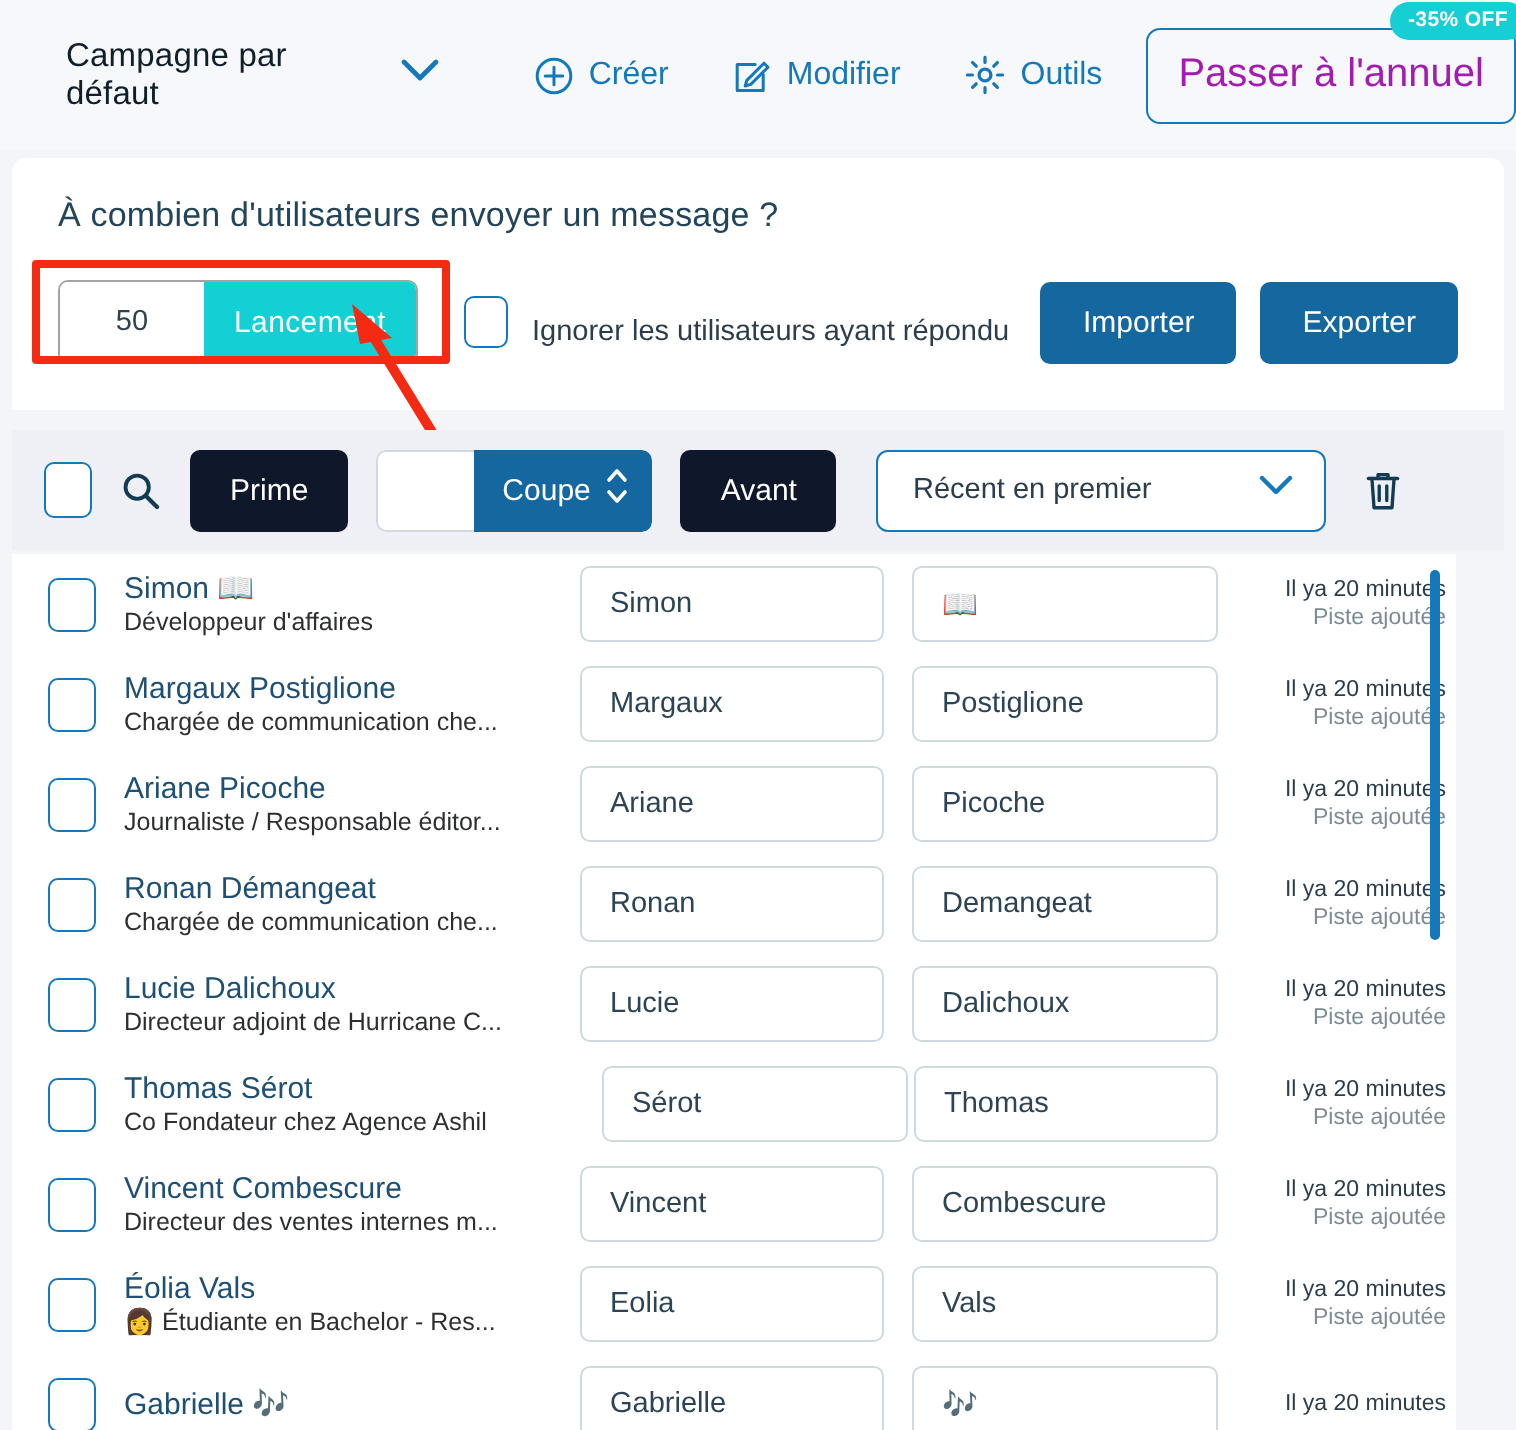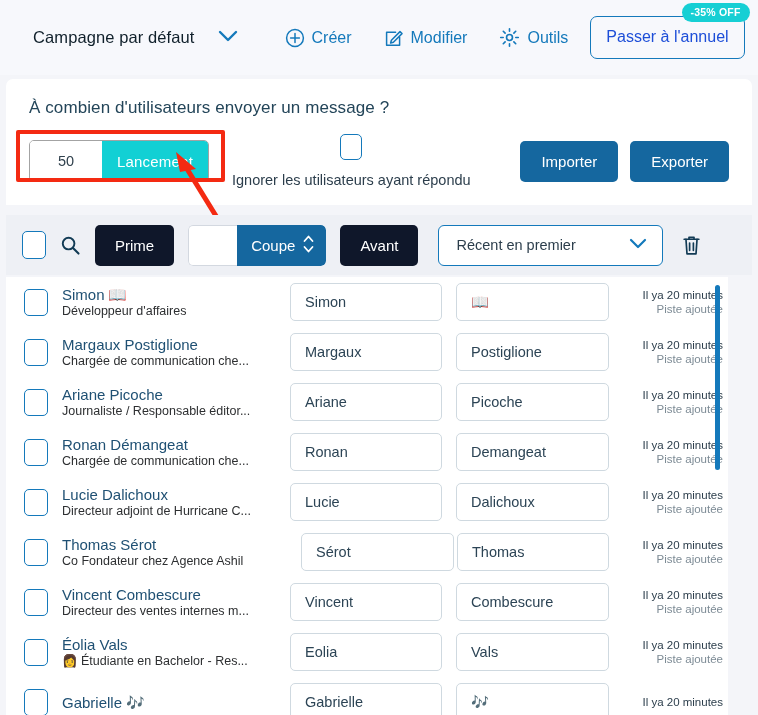--- a/index.html
+++ b/index.html
@@ -35,23 +35,23 @@
   .topbar-action {
     display: flex; align-items: center; gap: 7px;
     color: #1479bb; font-size: 16px; cursor: pointer;
   }
   .topbar-action .ic { display: flex; align-items: center; }
 
   .upgrade-wrap { position: relative; margin-left: 22px; }
   .upgrade-btn {
     border: 1.6px solid #1479bb;
     background: transparent;
-    color: #1d4ed8;
-    font-family: "Liberation Sans", sans-serif;
-    font-size: 16px;
+    color: #a21caf;
+    font-family: "Liberation Sans", sans-serif;
+    font-size: 20px;
     border-radius: 7px;
     padding: 11px 15px 12px 15px;
     cursor: pointer;
     white-space: nowrap;
   }
   .off-badge {
     position: absolute; right: -5px; top: -13px;
     background: #16cfd4; color: #ffffff;
     font-size: 10.5px; font-weight: bold;
     border-radius: 11px;
@@ -85,21 +85,21 @@
     width: 72px; border: none; outline: none;
     font-family: "Liberation Sans", sans-serif;
     font-size: 14.5px; color: #30414d;
     text-align: center; background: #fff;
   }
   .launch-btn {
     flex: 1; border: none; background: #12d0d4; color: #ffffff;
     font-family: "Liberation Sans", sans-serif;
     font-size: 15px; cursor: pointer; letter-spacing: .2px;
   }
-  .ignore-block { display: flex; align-items: center; gap: 12px; margin-left: 23px; flex-direction: column; }
+  .ignore-block { display: flex; align-items: flex-end; gap: 12px; margin-left: 23px; }
   .cbox {
     width: 22px; height: 26px;
     border: 1.5px solid #1479bb; border-radius: 5px;
     background: #fff; cursor: pointer; flex: none;
   }
   .ignore-label { font-size: 14.5px; color: #2c3e4c; white-space: nowrap; }
   .io-btns { display: flex; gap: 12px; margin-left: auto; }
   .io-btn {
     background: #15679f; border: none; color: #ffffff;
     font-family: "Liberation Sans", sans-serif;

